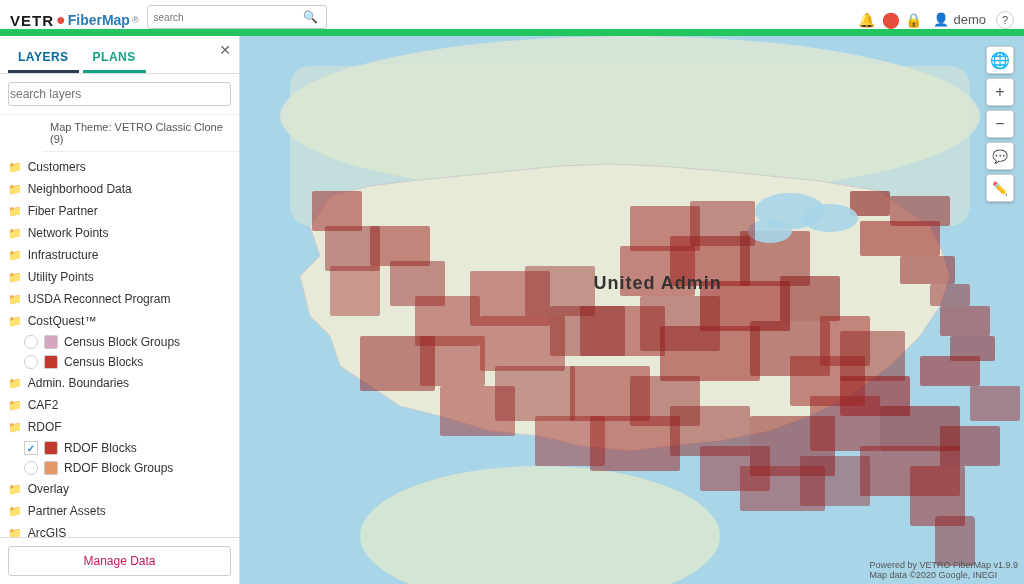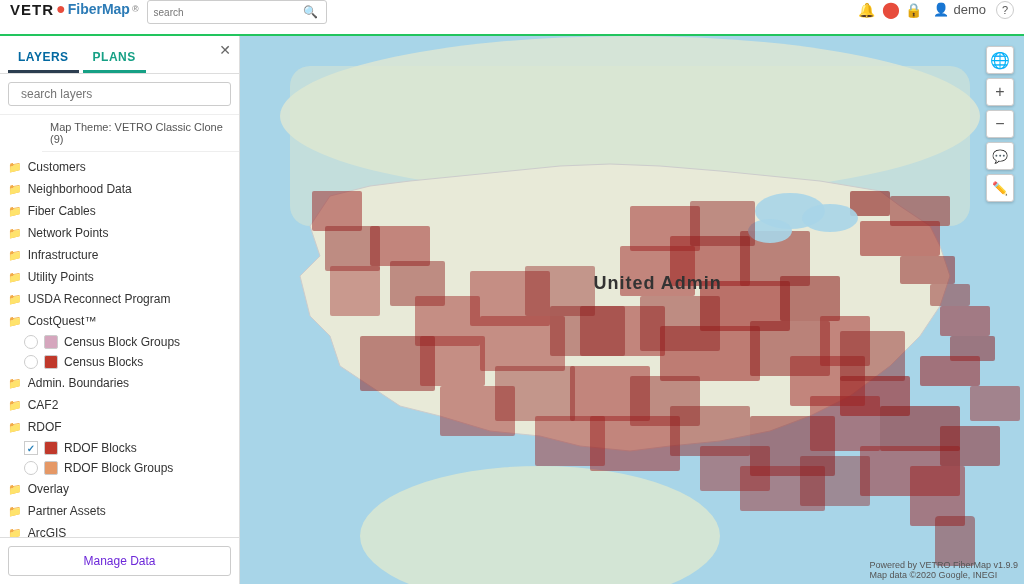--- a/index.html
+++ b/index.html
@@ -2,23 +2,23 @@
 <html><head>
   <meta charset="utf-8">
   <style>
     * { box-sizing: border-box; margin: 0; padding: 0; }
     body { font-family: Arial, sans-serif; font-size: 13px; width: 1024px; height: 584px; overflow: hidden; display: flex; flex-direction: column; }
 
     
     .header {
       height: 36px;
       background: #fff;
-      border-bottom: 2px solid #22c55e;
-      display: flex;
-      align-items: flex-start;
+      border-bottom: 7px solid #22c55e;
+      display: flex;
+      align-items: flex-end;
       padding: 0 10px;
       gap: 8px;
       z-index: 100;
     }
     .logo {
       display: flex;
       align-items: center;
       gap: 2px;
       font-weight: bold;
       font-size: 15px;
@@ -128,21 +128,21 @@
       border-bottom: 3px solid #2c3e50;
     }
     .sidebar-tab.blue { color: #2980b9; border-bottom-color: #2980b9; }
     .sidebar-tab.teal { color: #16a085; border-bottom-color: #16a085; }
     .sidebar-search {
       padding: 8px;
       border-bottom: 1px solid #eee;
     }
     .sidebar-search input {
       width: 100%;
-      padding: 4px 12px;
+      padding: 4px 1px;
       border: 1px solid #ccc;
       border-radius: 3px;
       font-size: 12px;
       outline: none;
     }
     .map-theme {
       padding: 6px 8px;
       font-size: 11px;
       color: #555;
       border-bottom: 1px solid #eee;
@@ -210,21 +210,21 @@
       border-top: 1px solid #ddd;
     }
     .manage-data-btn {
       width: 100%;
       padding: 7px;
       background: #fff;
       border: 1px solid #ccc;
       border-radius: 3px;
       font-size: 12px;
       cursor: pointer;
-      color: #6d28d9;
+      color: #be185d;
     }
 
     
     .map-container {
       flex: 1;
       position: relative;
       overflow: hidden;
       background: #a8d5e8;
     }
     .map-bg {
@@ -339,21 +339,21 @@
         <span>Customers</span>
       </div>
 
       <div class="layer-item">
         <span class="layer-icon">📁</span>
         <span>Neighborhood Data</span>
       </div>
 
       <div class="layer-item">
         <span class="layer-icon">📁</span>
-        <span>Fiber Cables</span>
+        <span>Fiber Partner</span>
       </div>
 
       <div class="layer-item">
         <span class="layer-icon">📁</span>
         <span>Network Points</span>
       </div>
 
       <div class="layer-item">
         <span class="layer-icon">📁</span>
         <span>Infrastructure</span>

